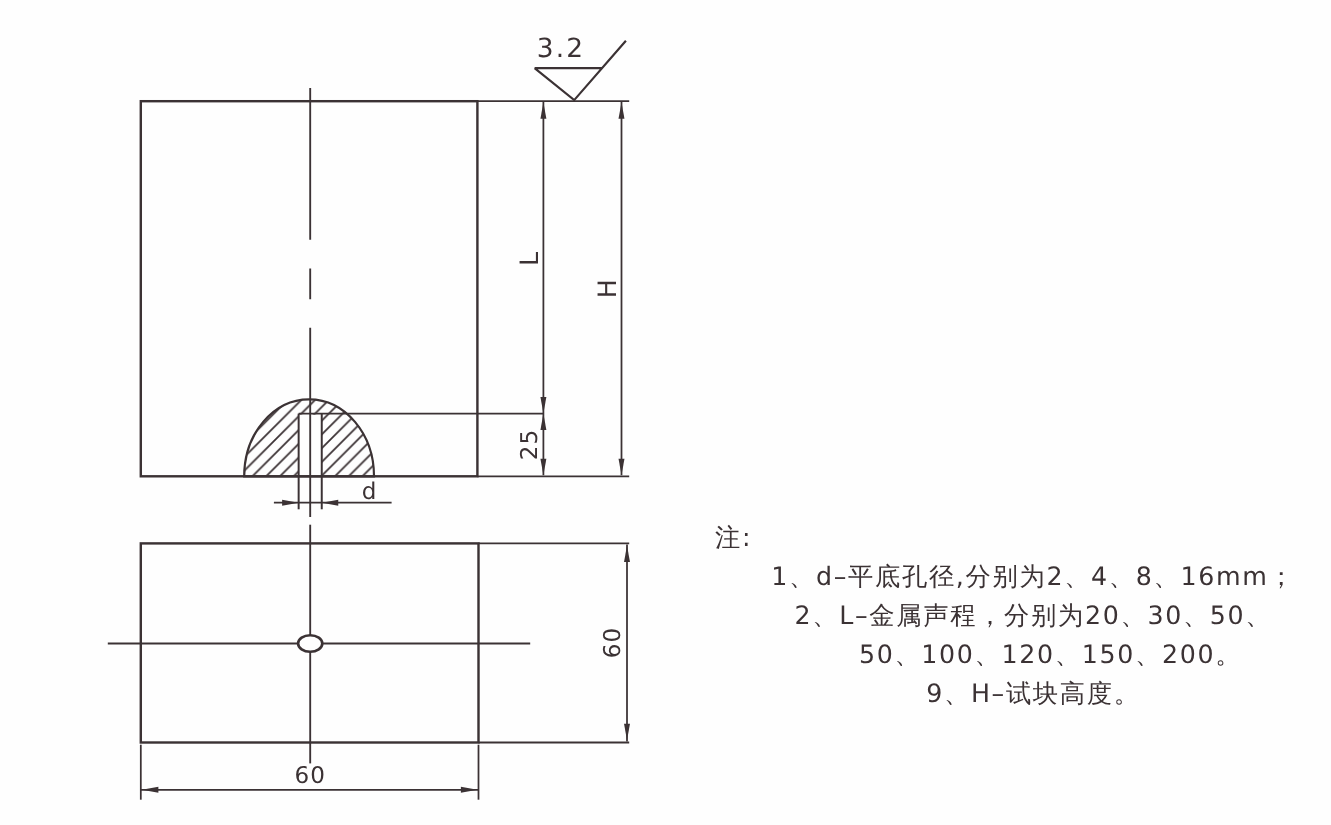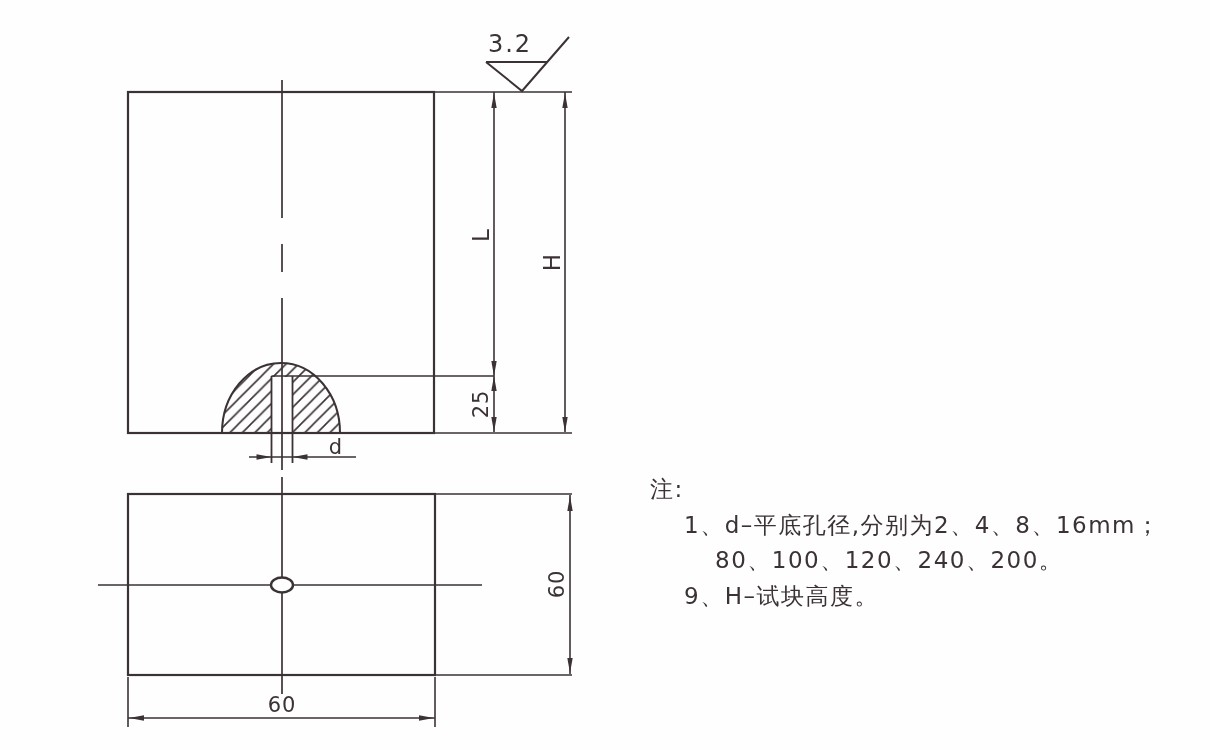--- a/index.html
+++ b/index.html
@@ -35,21 +35,21 @@
     position: absolute;
     left: 650px;
     top: 472px;
     width: 545px;
     color: #3b3234;
     font-size: 23px;
     line-height: 35.5px;
     letter-spacing: 1.5px;
     white-space: nowrap;
   }
-  .notes .note-item { padding-left: 34px; }
+  .notes .note-item { padding-left: 34px; text-align: center; }
   .notes .note-item.cont { padding-left: 65px; }
 </style>
 </head>
 <body>
 
 <div class="canvas">
 
   <svg width="1210" height="750" viewBox="0 0 1210 750">
     <defs>
       <pattern id="hatch" patternUnits="userSpaceOnUse" width="12.5" height="12.5">
@@ -134,17 +134,18 @@
         <polygon points="434,718 419,715.3 419,720.7" fill="#3b3234"></polygon>
         <text class="dim-label-small" x="282" y="712" text-anchor="middle">60</text>
       </g>
     </g>
   </svg>
 
   
   <div class="notes">
     <div class="note-title">注:</div>
     <div class="note-item">1、d–平底孔径,分别为2、4、8、16mm；</div>
-    <div class="note-item cont">80、100、120、240、200。</div>
+    <div class="note-item">2、L–金属声程，分别为20、30、50、</div>
+    <div class="note-item cont">50、100、120、150、200。</div>
     <div class="note-item">9、H–试块高度。</div>
   </div>
 
 </div>
 
 </body></html>

